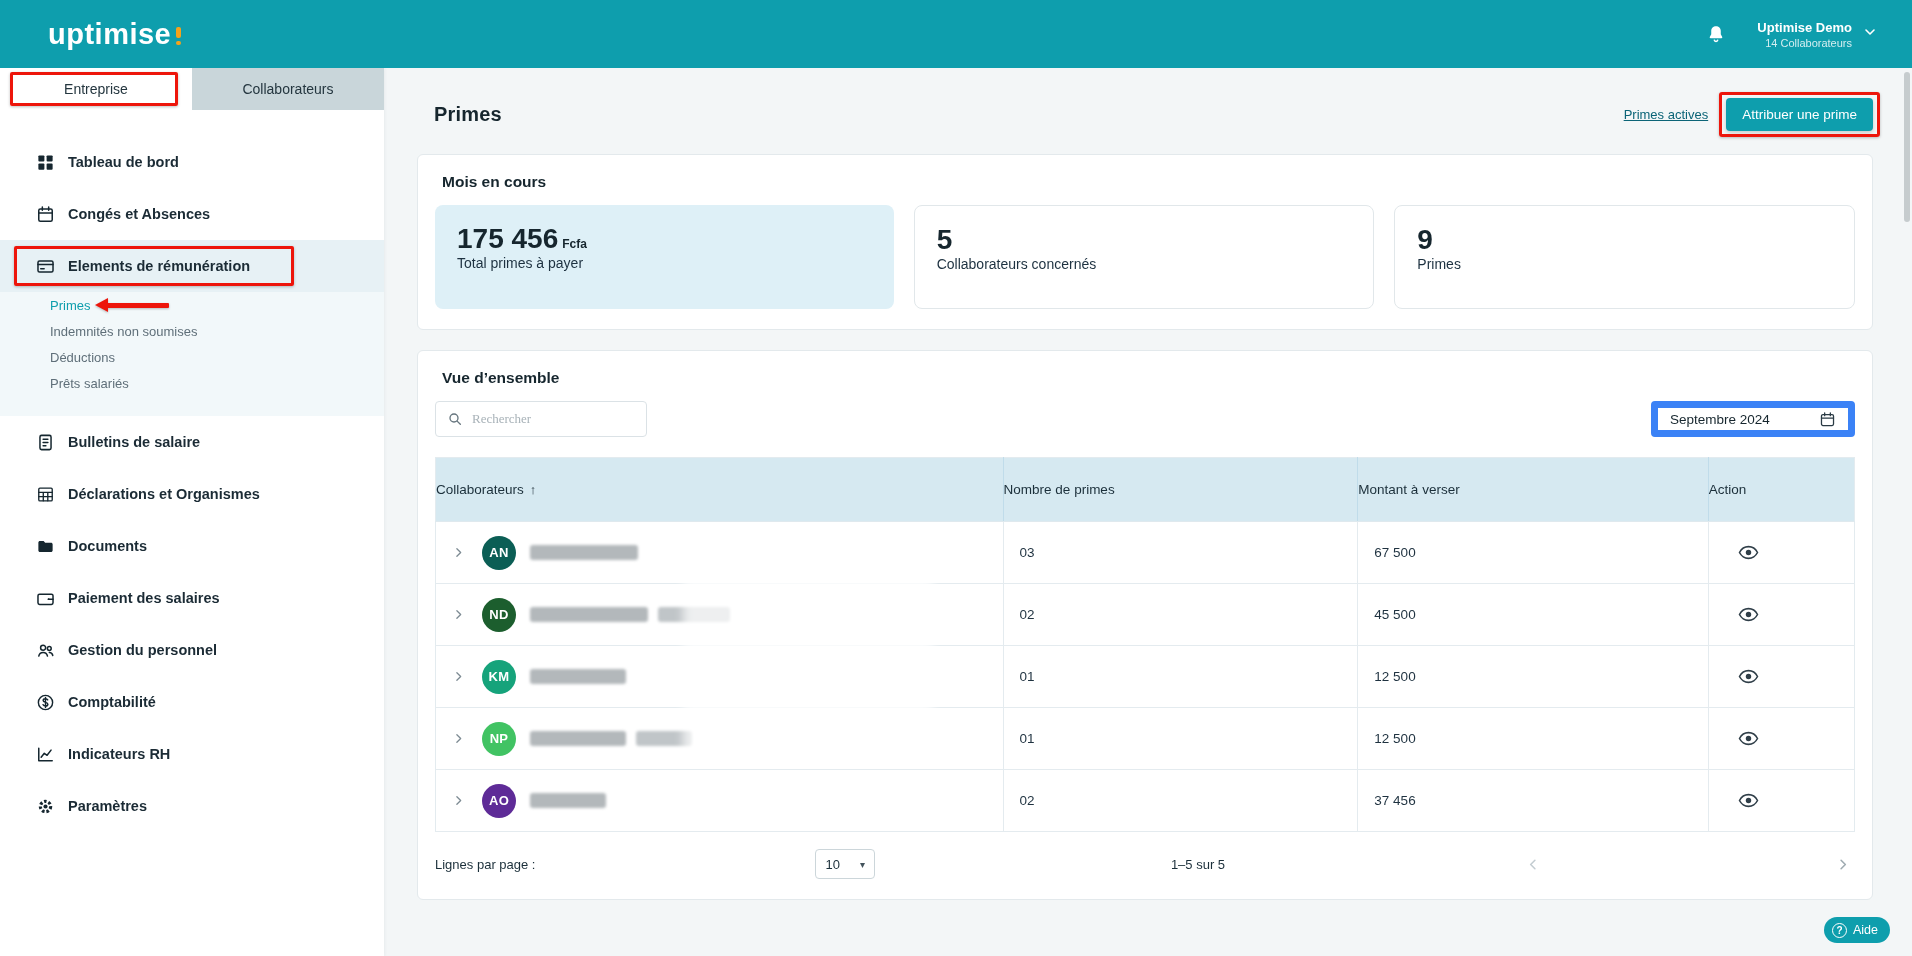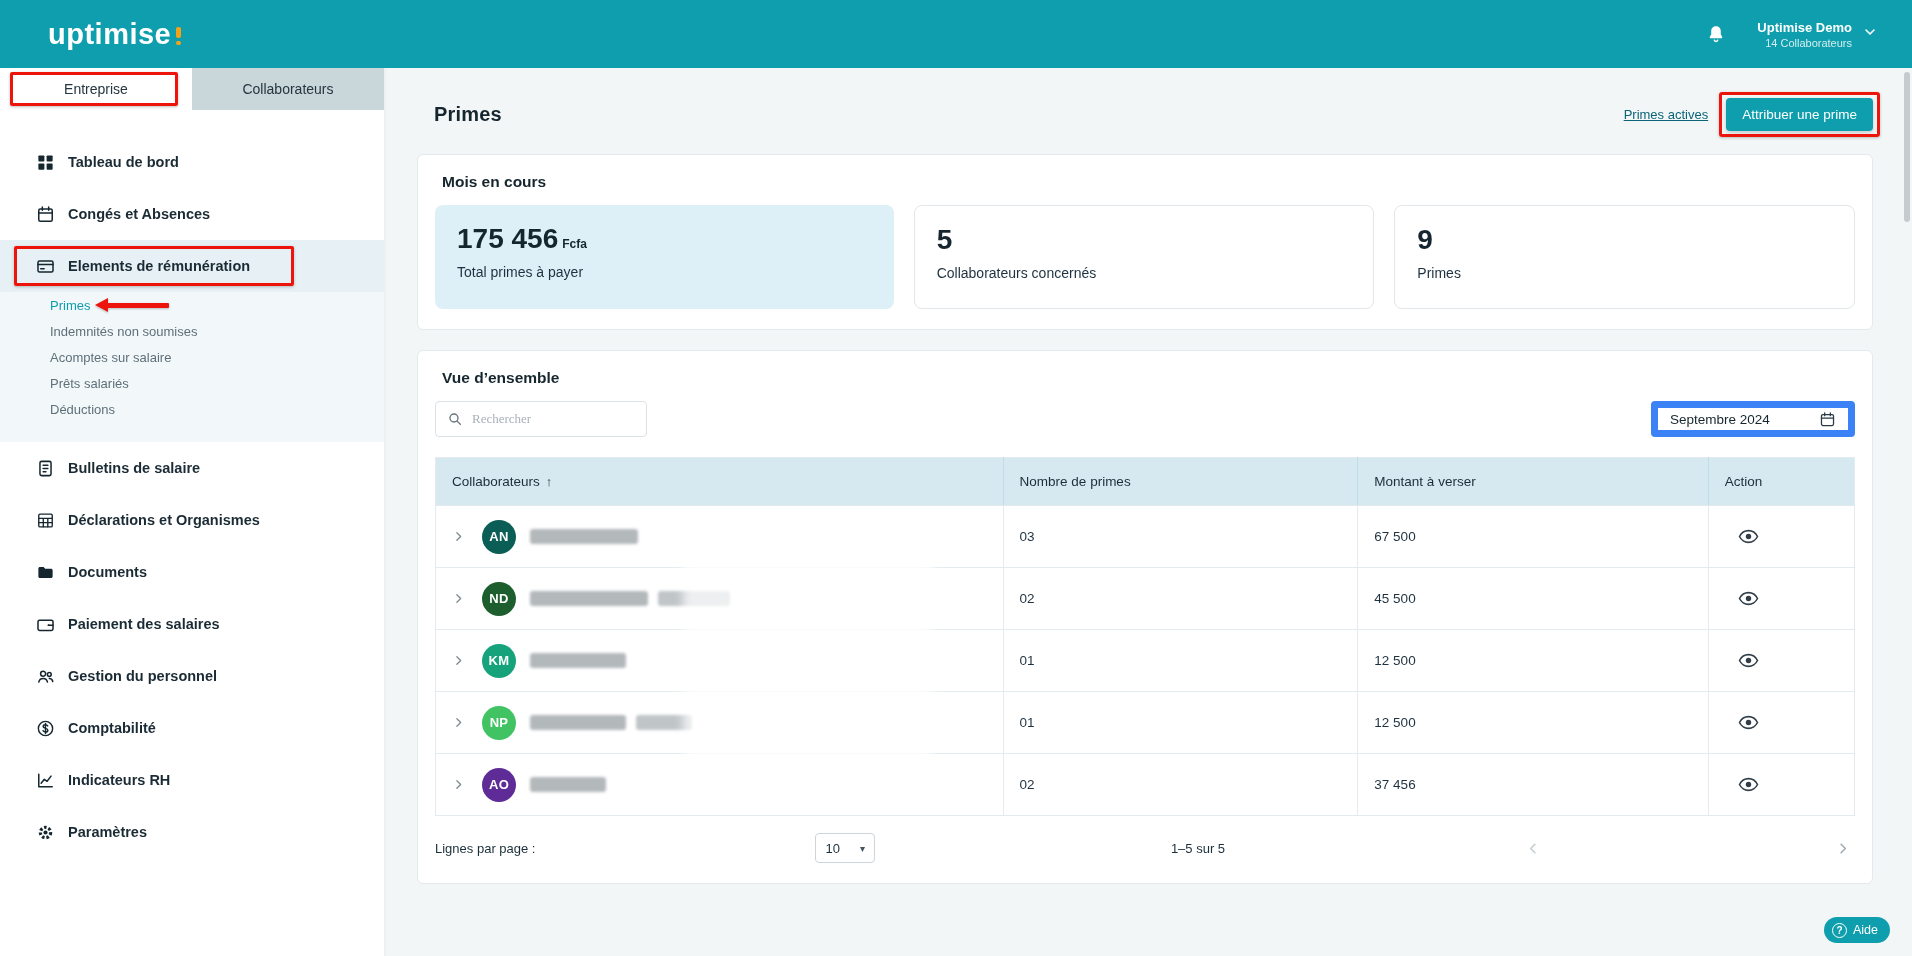--- a/index.html
+++ b/index.html
@@ -44,33 +44,33 @@
 .rel{position:relative;display:inline-block}
 .btn-primary{background:#0E9EAD;color:#fff;border:none;border-radius:4px;font-size:13.5px;font-weight:500;padding:9px 16px;cursor:pointer;box-shadow:0 2px 4px rgba(0,0,0,.18);font-family:inherit}
 .card{background:#fff;border:1px solid #e3e9ec;border-radius:6px;margin-top:20px;padding:18px 17px 20px}
 .card-title{font-size:15.5px;font-weight:700;color:#16262e;margin:0 0 14px 7px}
 .stats{display:flex;gap:20px}
 .stat{flex:1;border-radius:8px;padding:18px 22px 20px;min-height:104px}
 .stat-blue{background:#def0f7}
 .stat-white{background:#fff;border:1px solid #e1e7ea}
 .stat-val{font-size:28px;font-weight:700;color:#16262e}
 .stat-unit{font-size:12px;font-weight:700;margin-left:4px}
-.stat-label{margin-top:9px;font-size:14px;color:#1d3140}
+.stat-label{font-size:14px;color:#1d3140}
 
 .toolbar{display:flex;align-items:center;justify-content:space-between;margin:2px 0 20px}
 .search{width:212px;height:36px;border:1px solid #dbe2e6;border-radius:4px;display:flex;align-items:center;gap:9px;padding:0 11px;background:#fff}
 .search svg{width:16px;height:16px;color:#66757e;flex:none}
 .search input{border:none;outline:none;font-size:13px;width:100%;font-family:Liberation Serif, serif;color:#2a3a44;background:transparent}
 .search input::placeholder{color:#a8b2b8}
 .month{width:204px;height:36px;border:7px solid #3b82f6;border-radius:4px;display:flex;align-items:center;justify-content:space-between;padding:0 12px;font-size:13.5px;color:#16262e;background:#fff;cursor:pointer}
 .month svg{width:17px;height:17px;color:#2a3a44}
 
 .table-wrap{position:relative}
 table{width:100%;border-collapse:collapse;table-layout:fixed;border:1px solid #e3ebef}
-thead th{background:#d6e9f1;height:48px;text-align:left;padding-left:16px;font-size:13.5px;font-weight:400;color:#1b2f3a;border-right:1px solid #c0dcea;border-bottom:1px solid #dfe9ee}
+thead th{background:#d6e9f1;height:64px;text-align:left;font-size:13.5px;font-weight:400;color:#1b2f3a;border-right:1px solid #c0dcea;border-bottom:1px solid #dfe9ee}
 thead th:last-child{border-right:none}
 .sort{margin-left:6px;font-size:13px;color:#22323c}
 tbody td{height:62px;border-bottom:1px solid #e4ebef;border-right:1px solid #e4ebef;font-size:13.5px;color:#1f3240;padding-left:16px;background:#fff}
 tbody td:last-child{border-right:none}
 .cell{display:flex;align-items:center}
 .rowchev{display:flex;margin-right:17px;cursor:pointer}
 .rowchev svg{width:13px;height:13px;color:#7d8b93}
 .avatar{width:34px;height:34px;border-radius:50%;color:#fff;font-size:13px;font-weight:700;display:flex;align-items:center;justify-content:center;letter-spacing:.3px;flex:none}
 .blob{height:15px;border-radius:3px;background:#b3b8bb;filter:blur(1.6px);margin-left:14px}
 .blob.b2{margin-left:10px;background:#c0c5c8}
@@ -184,27 +184,24 @@
         <span>Primes</span>
         <span class="ann-arrow">
             <span class="head"></span>
             <span class="tail"></span>
           </span>
       </div>
       <div class="smi">
           <span>Indemnités non soumises</span>
         </div>
       <div class="smi">
-          <span>Acomptes sur salaire</span>
+          <span>Déductions</span>
         </div>
       <div class="smi">
           <span>Prêts salariés</span>
-        </div>
-      <div class="smi">
-          <span>Déductions</span>
         </div>
     </div>
 
     <div class="mi">
       <svg viewBox="0 0 24 24" fill="none" stroke="currentColor" stroke-width="1.9" stroke-linecap="round">
           <rect x="5" y="3" width="14" height="18" rx="2"></rect>
           <path d="M9 8h6M9 12h6M9 16h3.5"></path>
         </svg>
       <span>Bulletins de salaire</span>
     </div>

